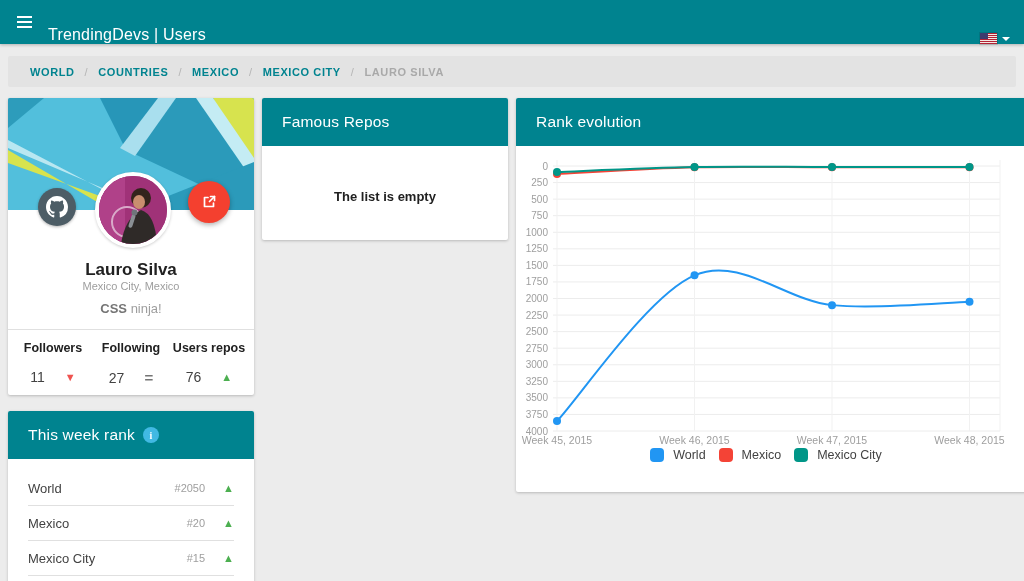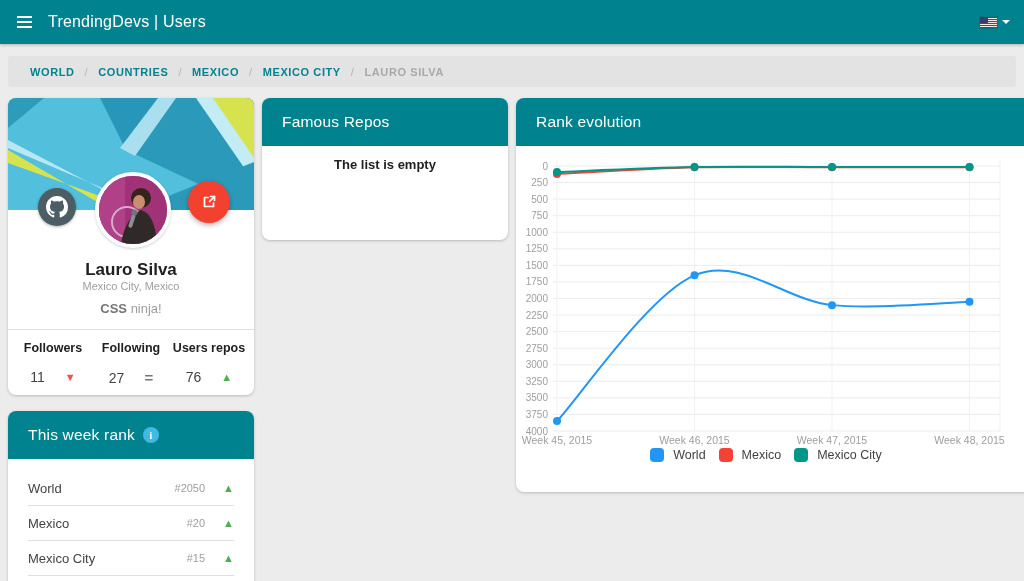--- a/index.html
+++ b/index.html
@@ -1,42 +1,42 @@
 <!DOCTYPE html>
 <html><head>
 <meta charset="utf-8">
 <style>
   * { margin:0; padding:0; box-sizing:border-box; }
   html,body { width:1024px; height:581px; overflow:hidden; }
   body { font-family:"Liberation Sans", sans-serif; background:#ececec; position:relative; }
 
   
   .navbar { position:absolute; left:0; top:0; width:1024px; height:44px; background:#00838f;
-            display:flex; align-items:center; color:#fff; box-shadow:0 1px 3px rgba(0,0,0,.25); z-index:10; }
+            display:flex; align-items:flex-end; color:#fff; box-shadow:0 1px 3px rgba(0,0,0,.25); z-index:10; }
   .hamburger { width:44px; height:44px; display:flex; flex-direction:column; justify-content:center;
                align-items:center; gap:3px; cursor:pointer; margin-left:2px; }
   .hamburger span { display:block; width:15px; height:2px; background:#fff; }
   .nav-title { font-size:16px; margin-left:2px; letter-spacing:.2px; }
   .nav-right { margin-left:auto; margin-right:14px; display:flex; align-items:center; gap:5px; cursor:pointer; }
   .us-flag { position:relative; width:17px; height:11px;
              background:repeating-linear-gradient(#b22234 0 1px, #f5e9e3 1px 2px); box-shadow:0 0 0 1px rgba(0,0,0,.1); }
   .us-flag::before { content:""; position:absolute; left:0; top:0; width:8px; height:6px; background:#3c3b6e; }
   .caret-down { width:0; height:0; border-left:4px solid transparent; border-right:4px solid transparent;
                 border-top:4px solid #fff; }
 
   
   .breadcrumb { position:absolute; left:8px; top:56px; width:1008px; height:31px; background:#e3e3e3;
                 border-radius:2px; display:flex; align-items:center; padding:0 22px;
                 font-size:11px; font-weight:bold; letter-spacing:.6px; }
   .crumb { color:#00838f; cursor:pointer; }
   .crumb-sep { color:#b5b5b5; margin:0 10px; font-weight:normal; }
   .crumb.current { color:#a9a9a9; cursor:default; }
 
   
-  .card { position:absolute; background:#fff; border-radius:8px; box-shadow:0 1px 3px rgba(0,0,0,.22); overflow:hidden; }
+  .card { position:absolute; background:#fff; border-radius:2px; box-shadow:0 1px 3px rgba(0,0,0,.22); overflow:hidden; }
   .card-header { height:48px; background:#00838f; color:#fff; display:flex; align-items:center;
                  padding:0 20px; font-size:15.5px; letter-spacing:.2px; }
 
   
   .profile-card { left:8px; top:98px; width:246px; height:297px; }
   .cover { display:block; width:246px; height:112px; }
   .gh-btn { position:absolute; left:30px; top:90px; width:38px; height:38px; border-radius:50%;
             background:#4d5d66; display:flex; align-items:center; justify-content:center;
             box-shadow:0 1px 3px rgba(0,0,0,.3); cursor:pointer; }
   .avatar { position:absolute; left:87px; top:74px; width:76px; height:76px; border-radius:50%;
@@ -64,21 +64,21 @@
                font-size:10px; font-weight:bold; display:inline-flex; align-items:center; justify-content:center;
                margin-left:8px; cursor:pointer; font-family:"Liberation Serif", serif; }
   .rank-body { padding:12px 20px 0 20px; }
   .rank-row { height:35px; display:flex; align-items:center; justify-content:space-between;
               border-bottom:1px solid #e0e0e0; }
   .rank-label { font-size:13px; color:#424242; }
   .rank-value { font-size:11px; color:#9e9e9e; display:flex; align-items:center; gap:18px; }
 
   
   .repos-card { left:262px; top:98px; width:246px; height:142px; }
-  .repos-body { padding-top:11px; text-align:center; font-size:13px; font-weight:bold; color:#212121; }
+  .repos-body { padding-top:43px; text-align:center; font-size:13px; font-weight:bold; color:#212121; }
 
   
   .chart-card { left:516px; top:98px; width:536px; height:394px; }
   .chart-body { position:relative; width:500px; height:346px; }
   .legend { position:absolute; left:0; top:302px; width:100%; display:flex; justify-content:center;
             align-items:center; gap:13px; }
   .legend-item { display:flex; align-items:center; gap:9px; }
   .legend-swatch { width:14px; height:14px; border-radius:4px; }
   .legend-label { font-size:12.5px; color:#424242; }
 </style>

